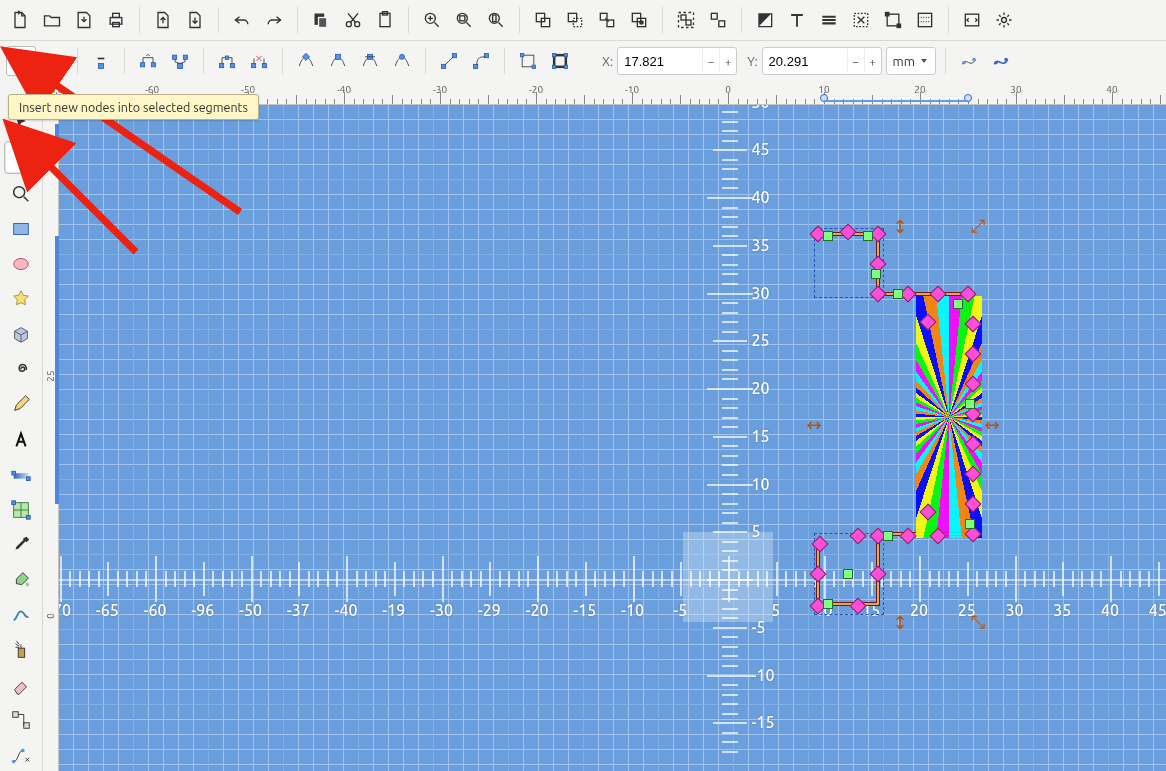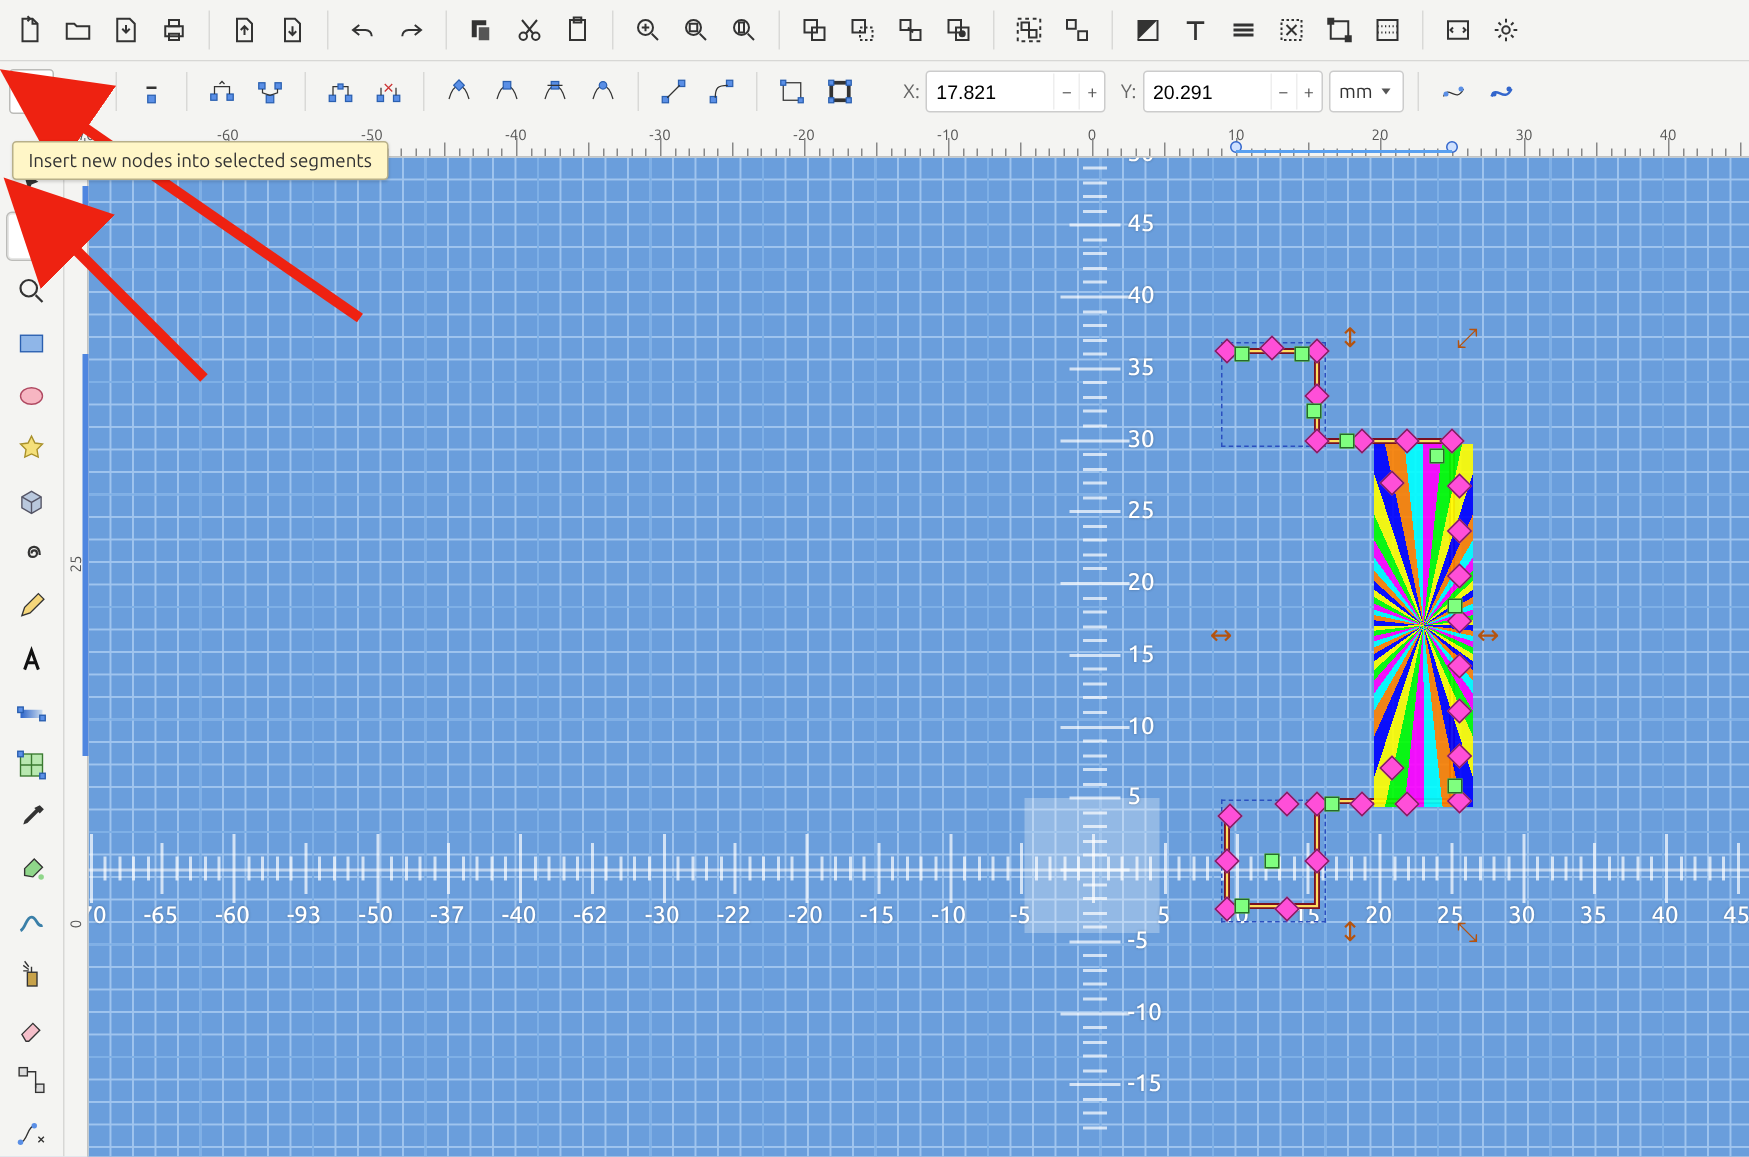--- a/index.html
+++ b/index.html
@@ -809,27 +809,27 @@
       <div class="tick" style="left: 1042.45px; height: 16px;"></div>
       <div class="tick" style="left: 1052px; height: 46px;"></div>
       <div class="tick" style="left: 1061.55px; height: 16px;"></div>
       <div class="tick" style="left: 1071.1px; height: 16px;"></div>
       <div class="tick" style="left: 1080.65px; height: 16px;"></div>
       <div class="tick" style="left: 1090.2px; height: 16px;"></div>
       <div class="tick" style="left: 1099.75px; height: 34px;"></div>
       <div class="num" style="left: 1.5px;">-70</div>
       <div class="num" style="left: 49.25px;">-65</div>
       <div class="num" style="left: 97px;">-60</div>
-      <div class="num" style="left: 144.75px;">-93</div>
+      <div class="num" style="left: 144.75px;">-96</div>
       <div class="num" style="left: 192.5px;">-50</div>
       <div class="num" style="left: 240.25px;">-37</div>
       <div class="num" style="left: 288px;">-40</div>
-      <div class="num" style="left: 335.75px;">-62</div>
+      <div class="num" style="left: 335.75px;">-19</div>
       <div class="num" style="left: 383.5px;">-30</div>
-      <div class="num" style="left: 431.25px;">-22</div>
+      <div class="num" style="left: 431.25px;">-29</div>
       <div class="num" style="left: 479px;">-20</div>
       <div class="num" style="left: 526.75px;">-15</div>
       <div class="num" style="left: 574.5px;">-10</div>
       <div class="num" style="left: 622.25px;">-5</div>
       <div class="num" style="left: 717.75px;">5</div>
       <div class="num" style="left: 765.5px;">10</div>
       <div class="num" style="left: 813.25px;">15</div>
       <div class="num" style="left: 861px;">20</div>
       <div class="num" style="left: 908.75px;">25</div>
       <div class="num" style="left: 956.5px;">30</div>

